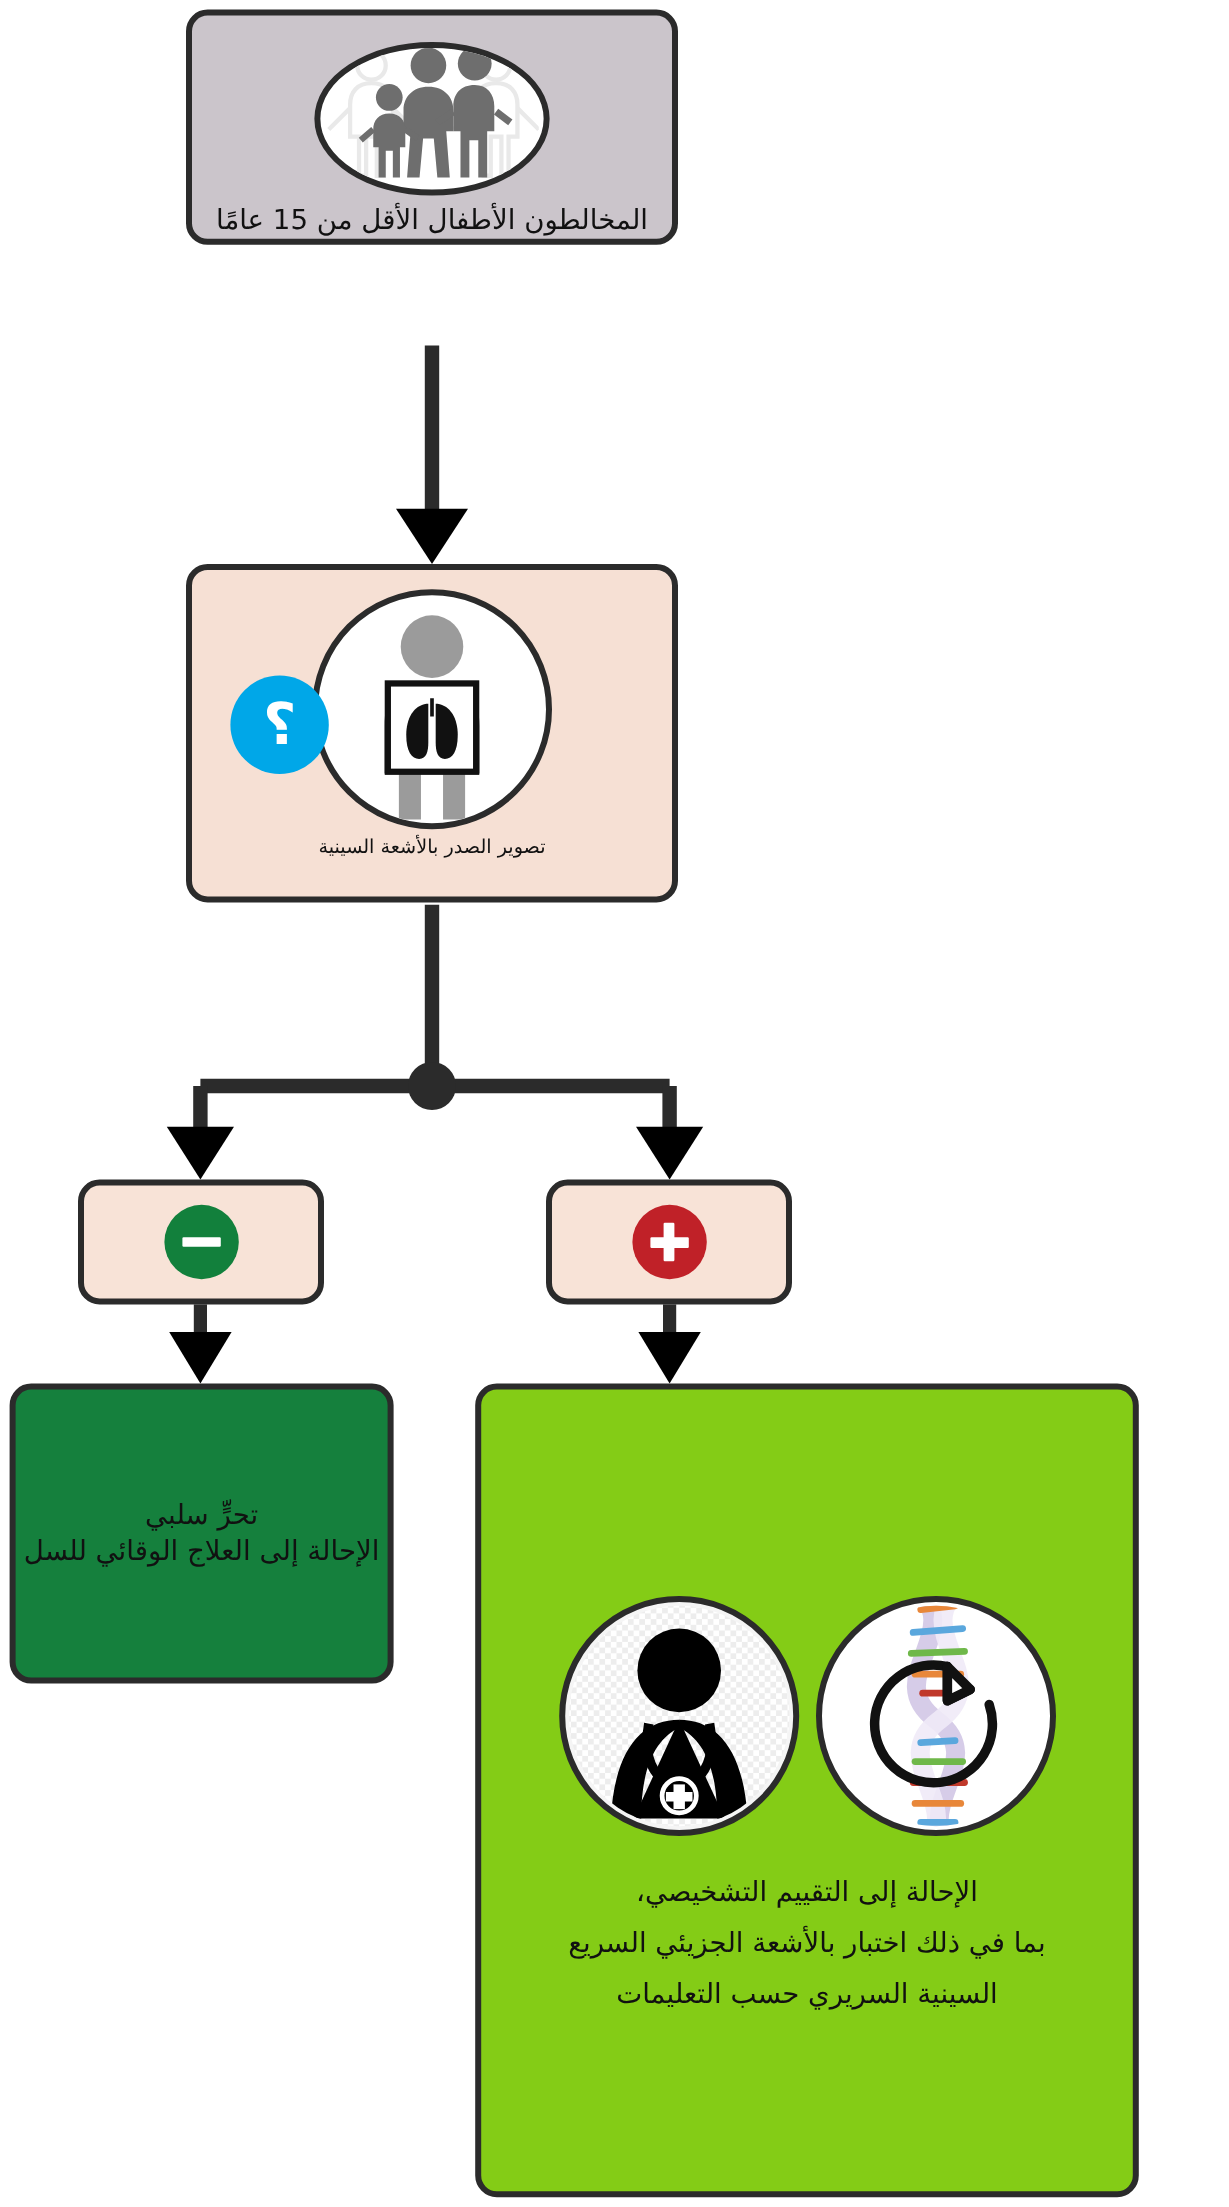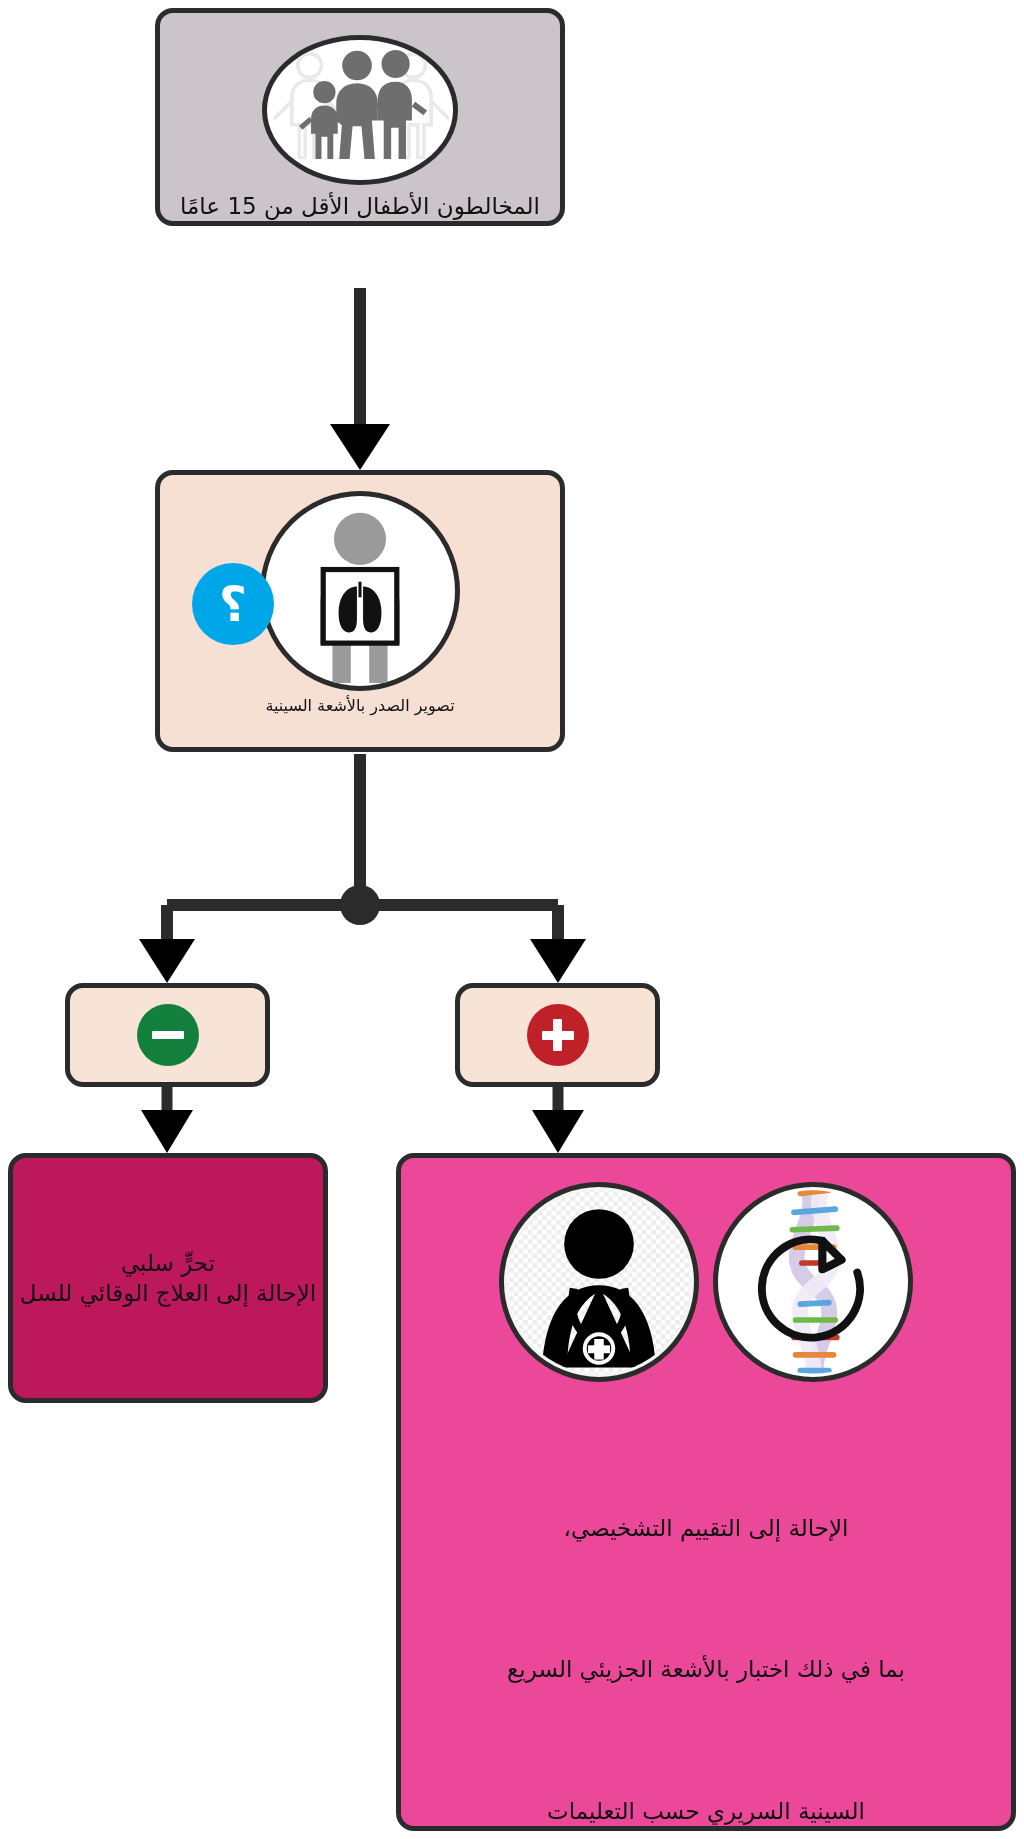--- a/index.html
+++ b/index.html
@@ -13,42 +13,42 @@
     border:5px solid #2b2b2b;border-radius:18px;
     display:flex;flex-direction:column;align-items:center;
   }
   .node-label{
     color:#111;text-align:center;line-height:1.32;
     font-size:21px;direction:rtl;white-space:pre-line;
     font-family:"DejaVu Sans","Liberation Sans",sans-serif;
   }
   
   #box-contacts{
-    left:155px;top:8px;width:410px;height:218px;
+    left:155px;top:8px;width:410px;height:196px;
     background:#cbc5cb;justify-content:flex-start;
   }
   #box-contacts .node-label{margin-top:6px;font-size:23px;}
   
   #box-cxr{
     left:155px;top:470px;width:410px;height:282px;
     background:#f6e0d4;justify-content:flex-start;
   }
   #box-cxr .node-label{margin-top:4px;font-size:16px;}
   
   #box-neg{left:65px;top:983px;width:205px;height:104px;background:#f8e3d7;justify-content:center;}
   #box-pos{left:455px;top:983px;width:205px;height:104px;background:#f8e3d7;justify-content:center;}
   
   #box-neg-out{
-    left:8px;top:1153px;width:320px;height:250px;background:#be185d;
+    left:8px;top:1153px;width:320px;height:250px;background:#15803d;
     justify-content:center;
   }
   #box-neg-out .node-label{font-size:23px;}
   #box-pos-out{
-    left:396px;top:1153px;width:620px;height:678px;background:#ec4899;
-    justify-content:space-between;
+    left:396px;top:1153px;width:553px;height:678px;background:#84cc16;
+    justify-content:center;
   }
   #box-pos-out .node-label{font-size:23px;margin-top:8px;}
 
   .circle-icon{
     border-radius:50%;background:#fff;border:5px solid #2b2b2b;
     display:flex;align-items:center;justify-content:center;position:relative;
     box-sizing:border-box;overflow:hidden;
   }
   .badge{
     position:absolute;border-radius:50%;display:flex;

